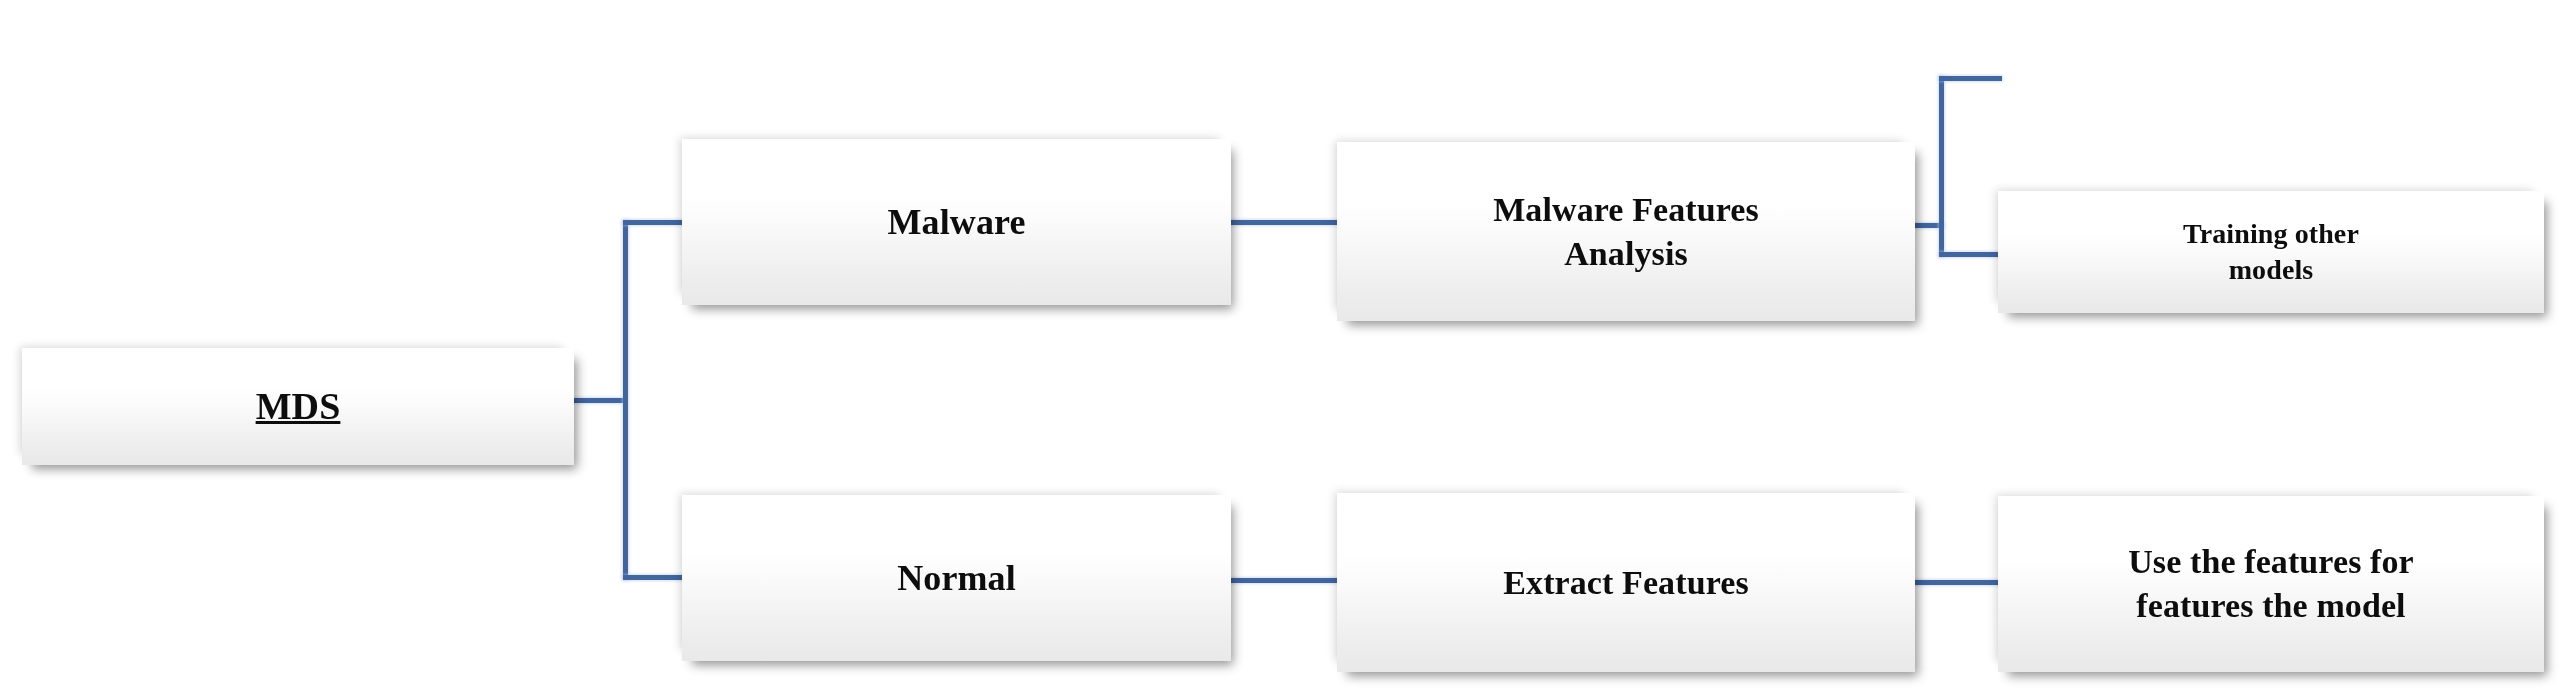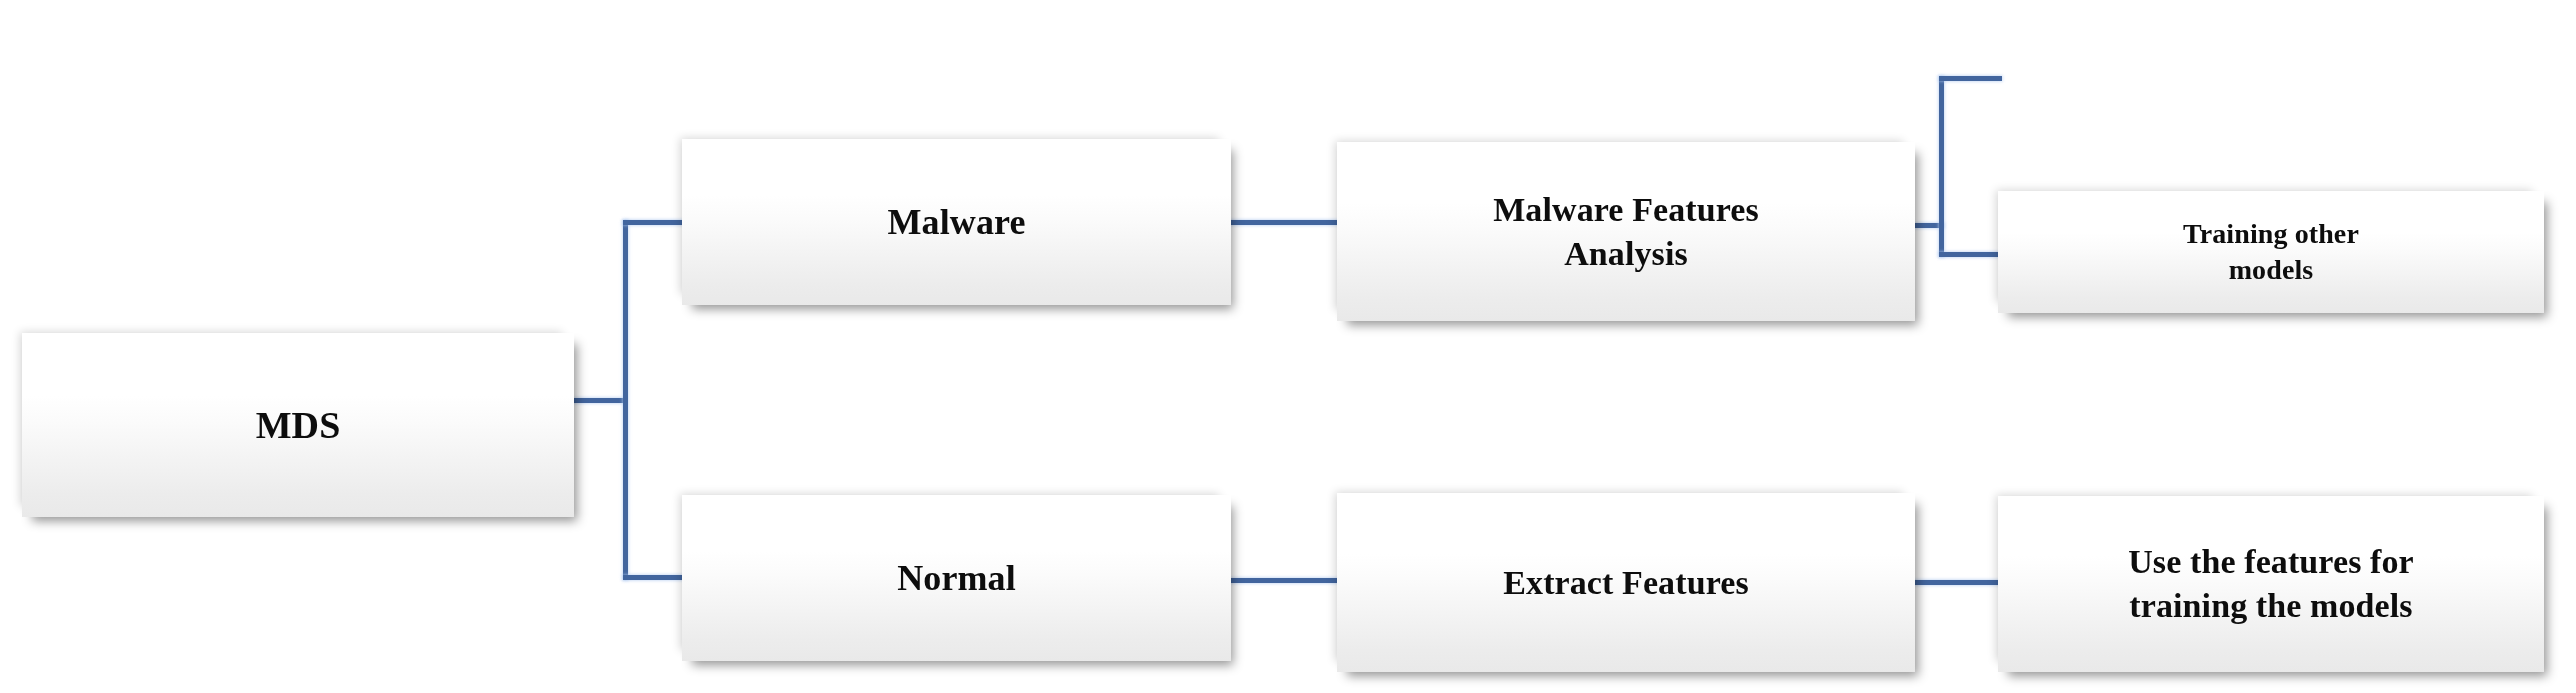--- a/index.html
+++ b/index.html
@@ -82,21 +82,21 @@
   <div class="conn h glow" style="left:1911px; top:223px; width:33px;"></div>
 
   <div class="conn v glow" style="left:1939px; top:76px; height:181px;"></div>
 
   <div class="conn h glow" style="left:1939px; top:76px; width:63px;"></div>
 
   <div class="conn h glow" style="left:1939px; top:252px; width:63px;"></div>
 
   <div class="conn h glow" style="left:1911px; top:580px; width:92px;"></div>
 
-  <div class="node" style="left:22px; top:333px; width:552px; height:184px; font-size:38px;">
+  <div class="node" style="left:22px; top:348px; width:552px; height:117px; font-size:38px;text-decoration:underline;">
     <span class="label">MDS</span>
   </div>
 
   <div class="node" style="left:682px; top:139px; width:549px; height:166px; font-size:36px;text-align:right;">
     <span class="label">Malware</span>
   </div>
 
   <div class="node" style="left:682px; top:495px; width:549px; height:166px; font-size:36px;">
     <span class="label">Normal</span>
   </div>
@@ -111,17 +111,17 @@
   </div>
 
 
   <div class="node" style="left:1998px; top:191px; width:546px; height:122px; font-size:28px;">
     <span class="label">Training other
 models</span>
   </div>
 
   <div class="node" style="left:1998px; top:496px; width:546px; height:176px; font-size:34px;">
     <span class="label">Use the features for
-training the models</span>
+features the model</span>
   </div>
 
 </div>
 
 
 </body></html>

